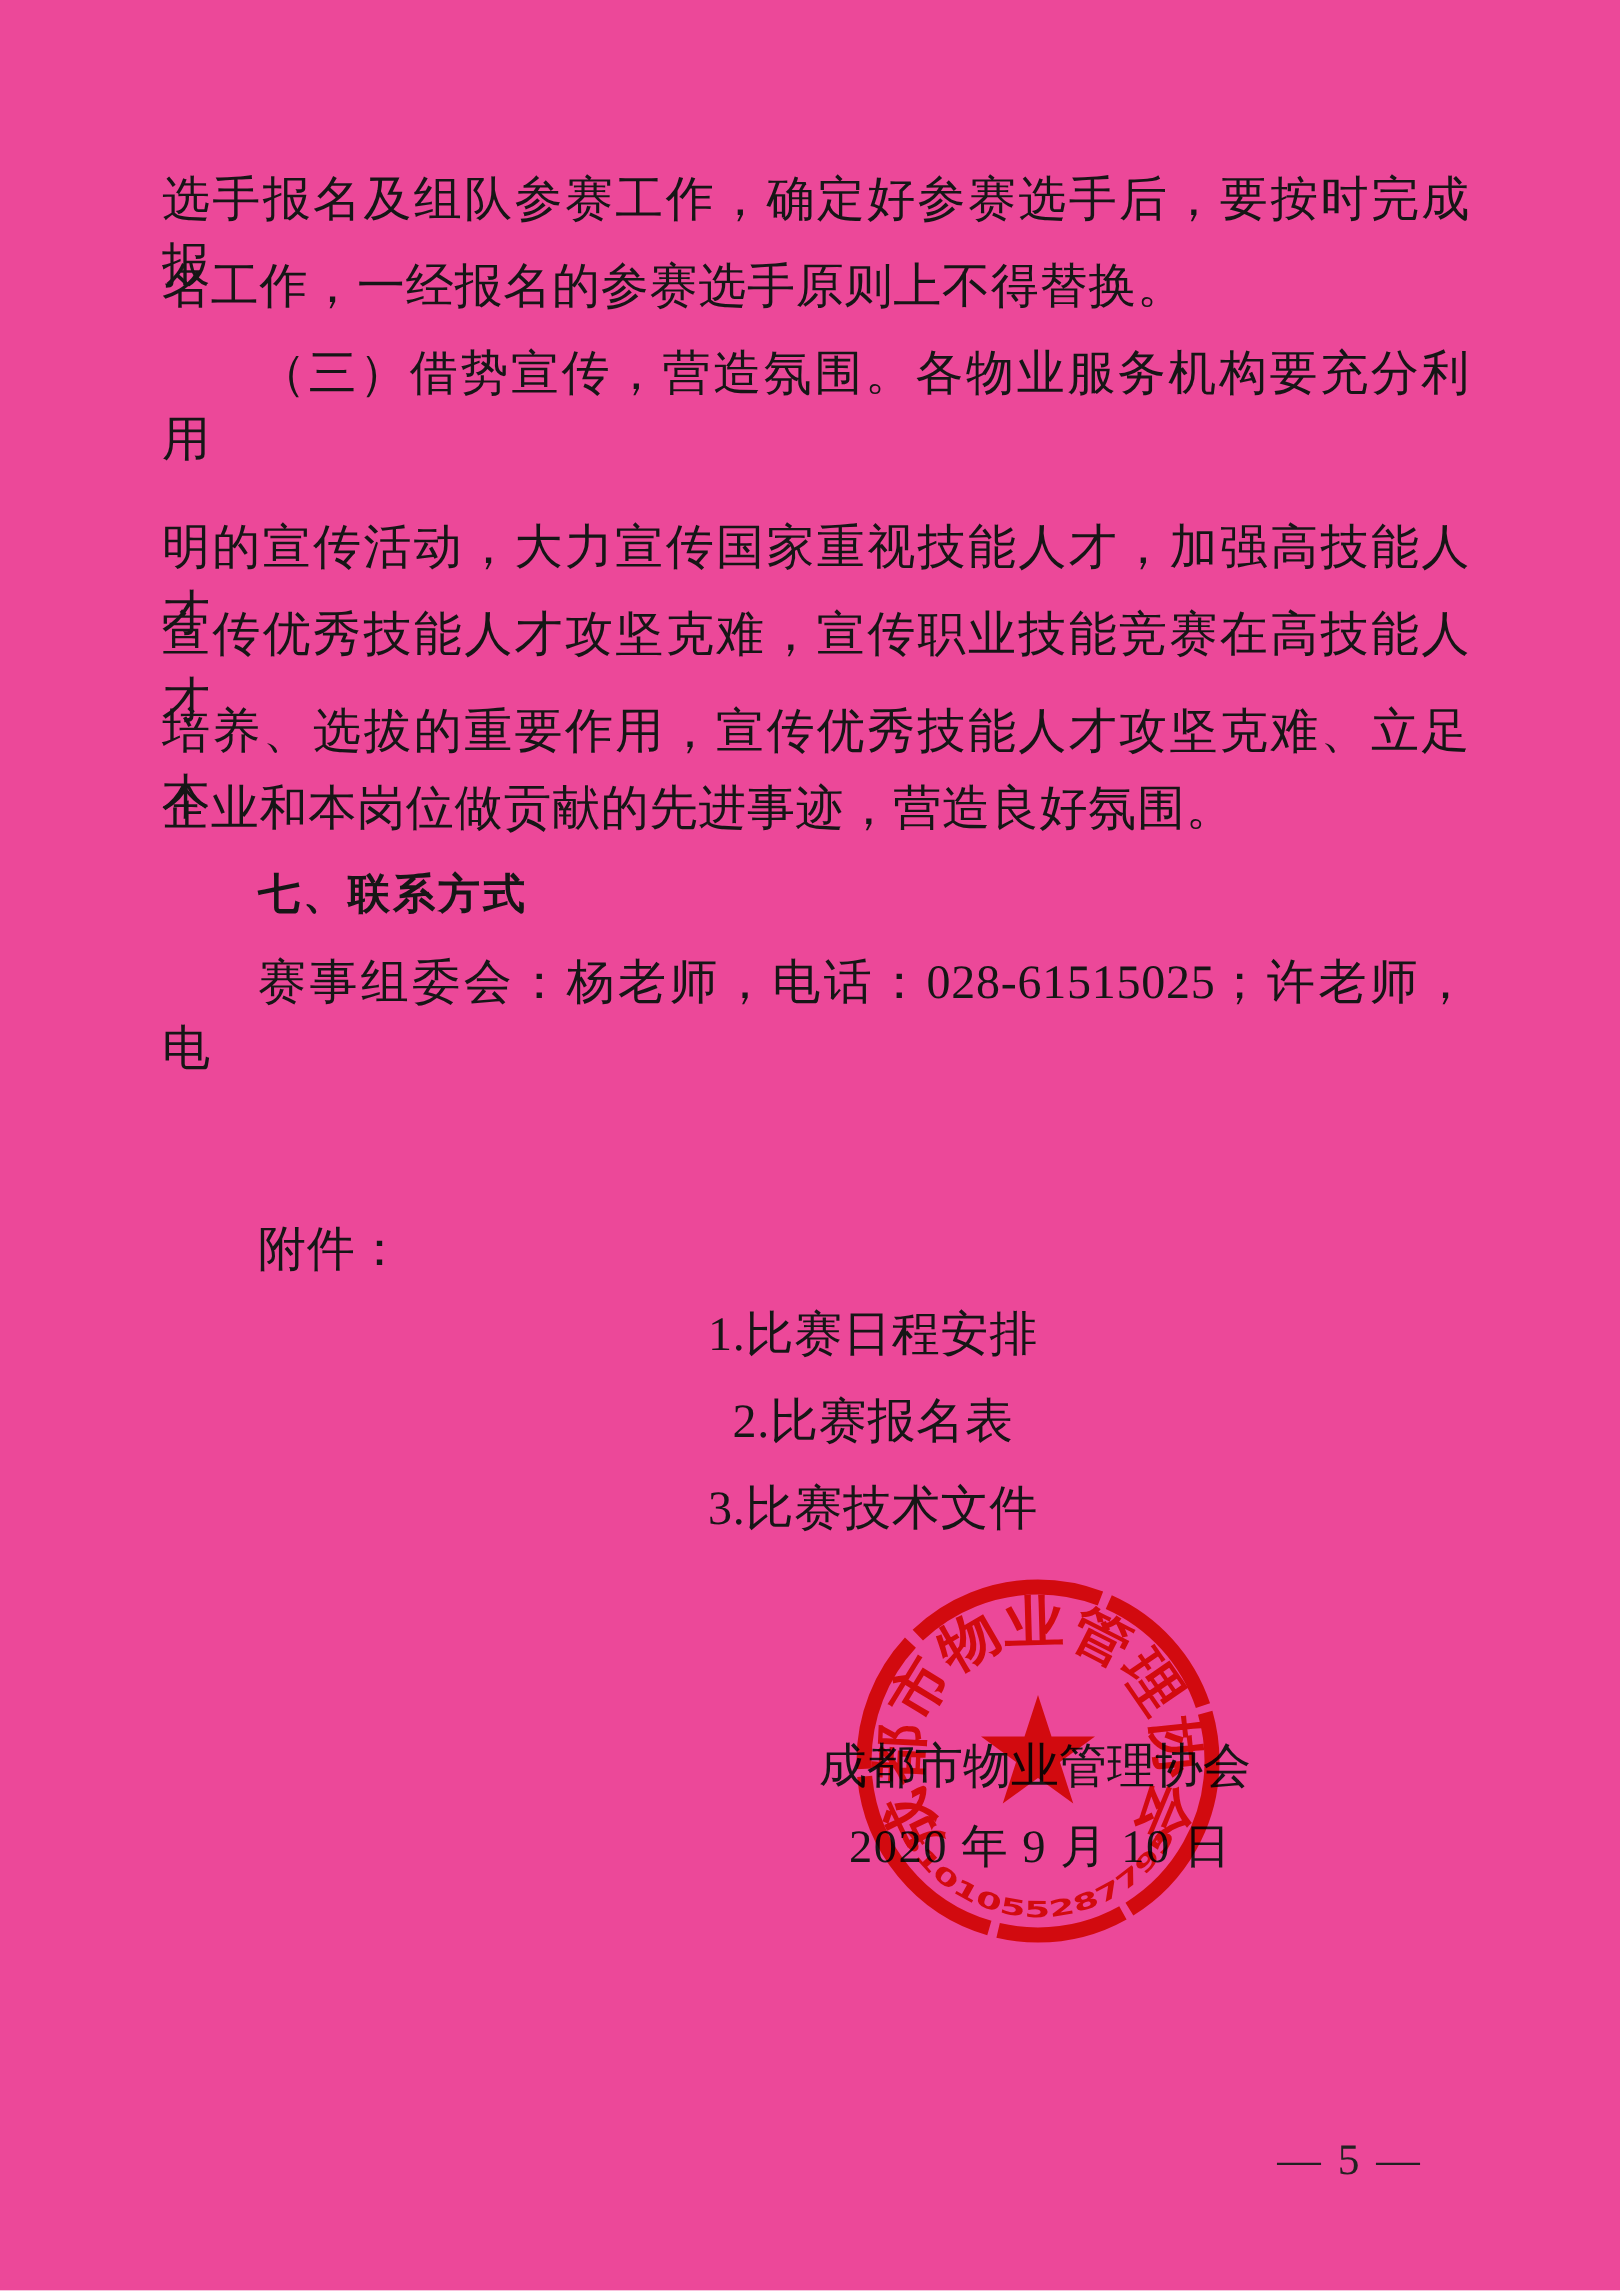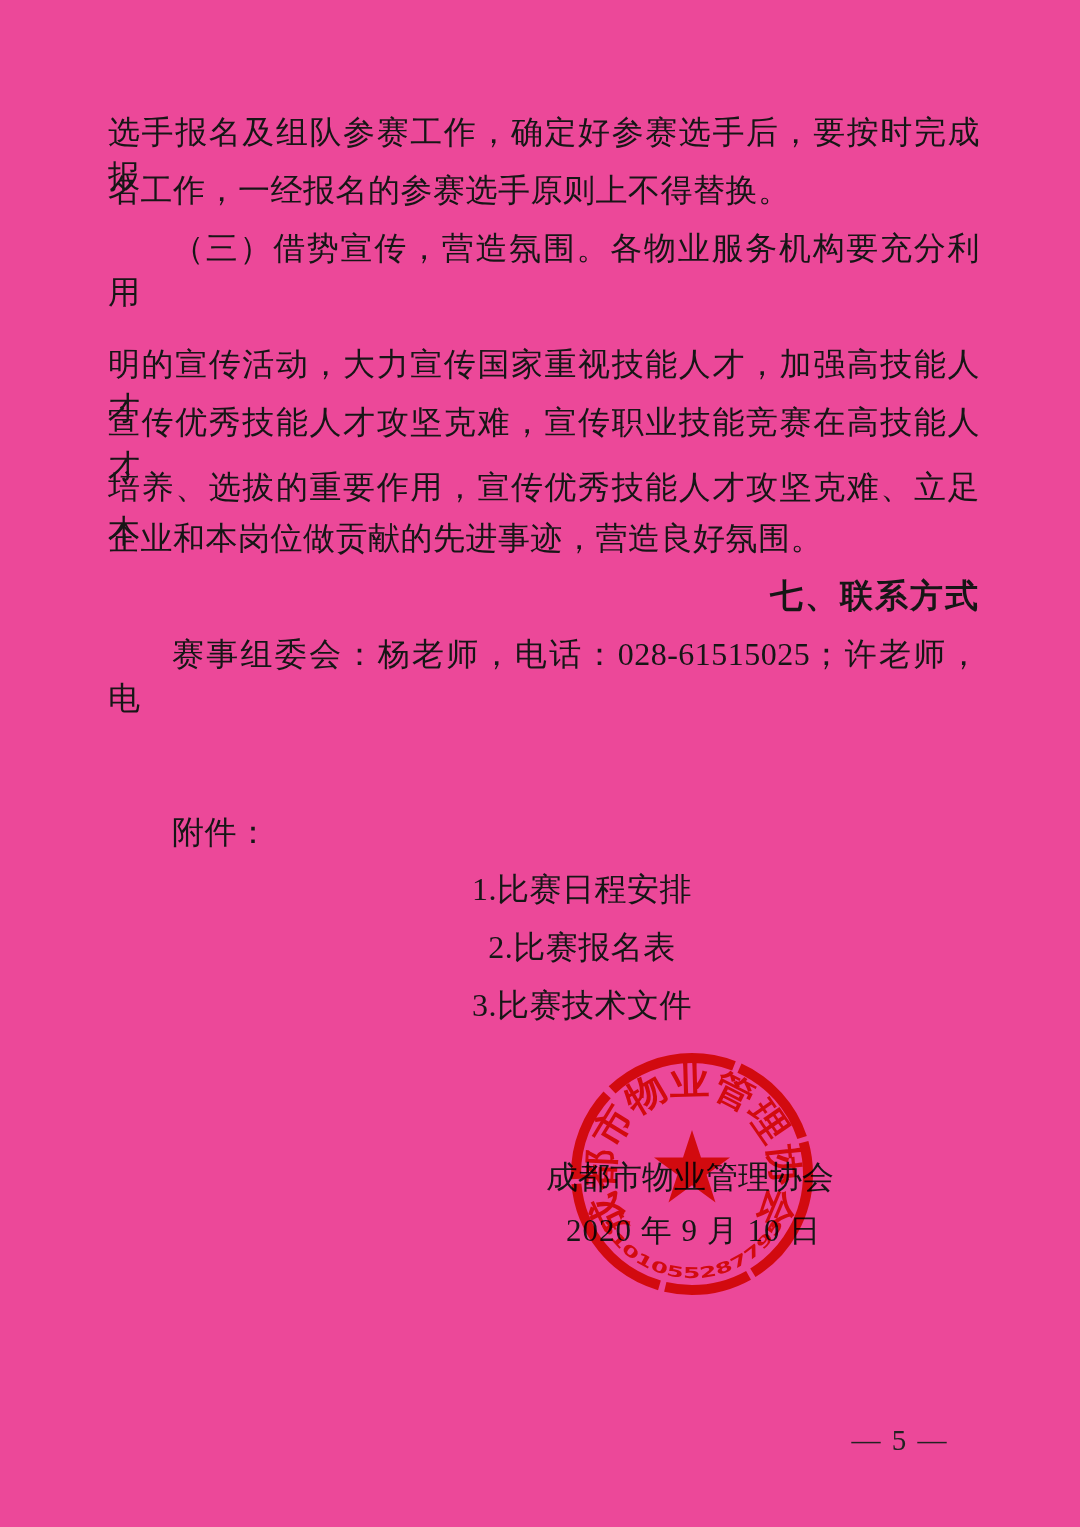--- a/index.html
+++ b/index.html
@@ -22,23 +22,22 @@
   }
   
   .just { text-align: justify; text-justify: inter-ideograph; }
   .just::after { content: ""; display: inline-block; width: 100%; height: 0; }
   .ind { text-indent: 64px; }
   .ind2 { text-indent: 76px; text-align: center; }
   .bold-seg { font-weight: normal; }
   .h-bold {
     font-family: "Liberation Sans", "DejaVu Sans", sans-serif;
     font-weight: bold;
-    font-size: 33px;
+    font-size: 28px;
     letter-spacing: 2px;
-    text-align: right;
   }
   .signature {
     position: absolute;
     left: 546px;
     top: 1156px;
     font-size: 32px;
     letter-spacing: 0px;
     z-index: 2;
   }
   .docdate {

